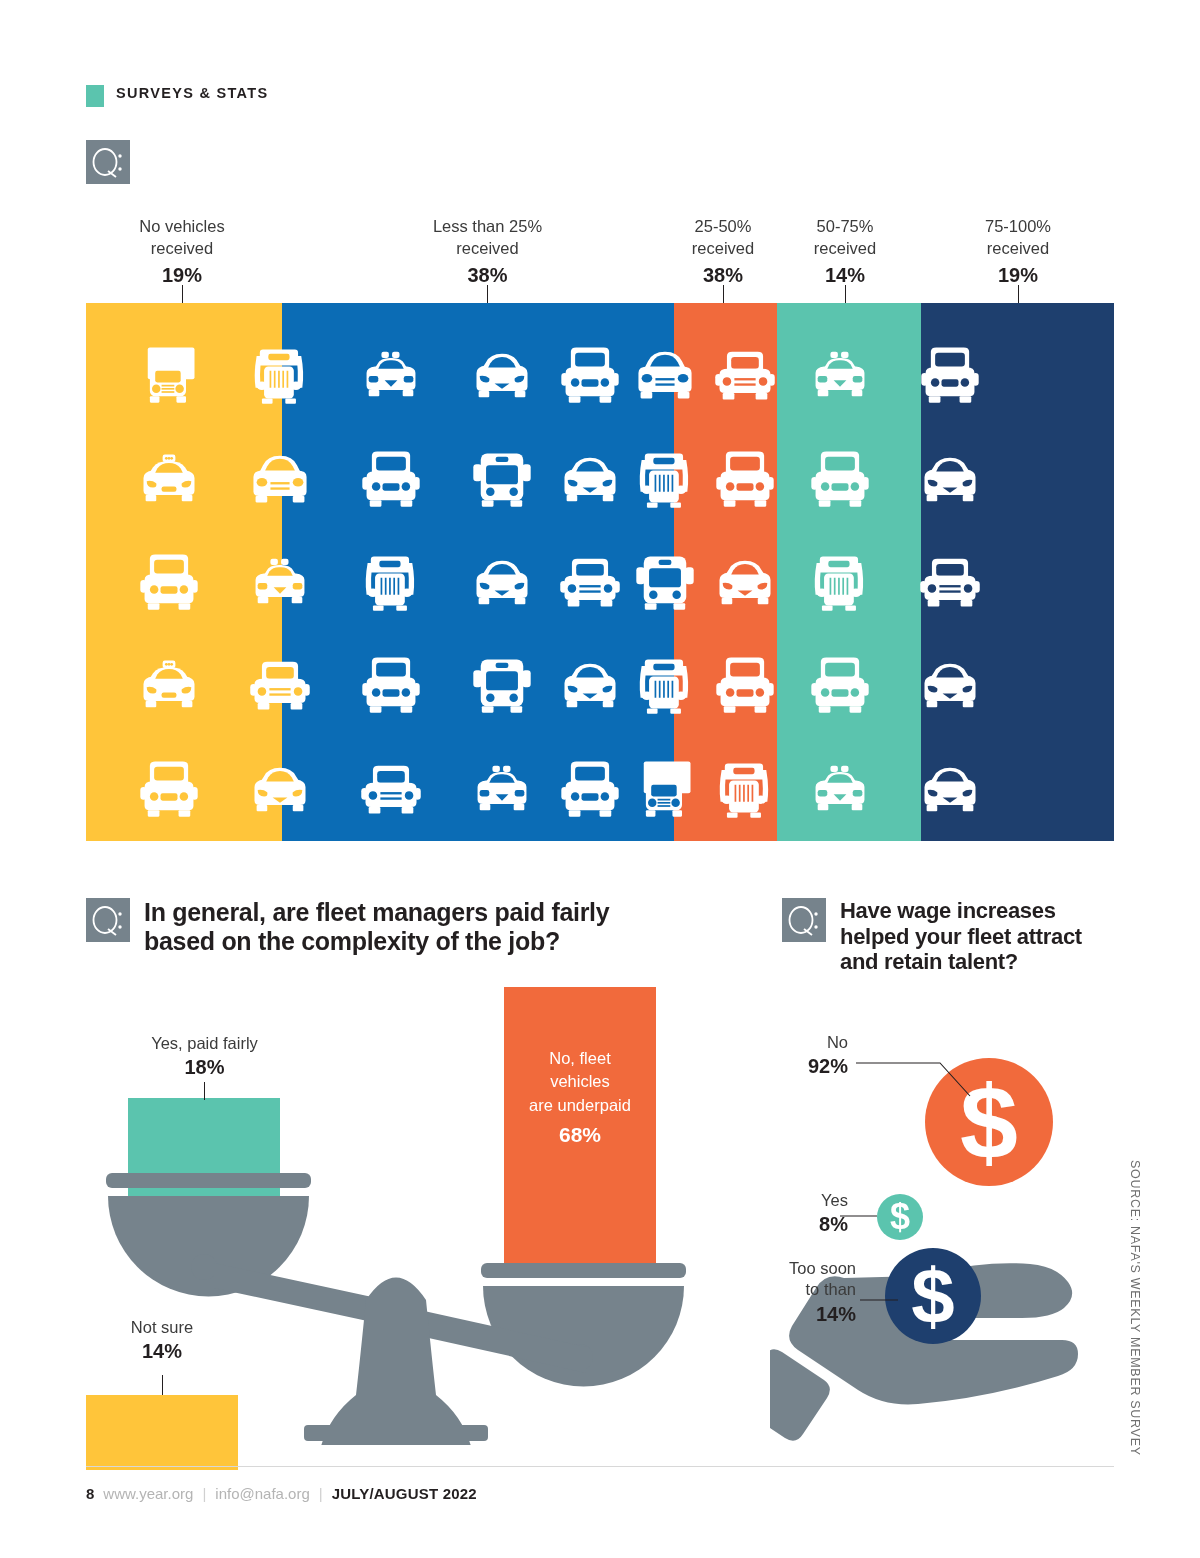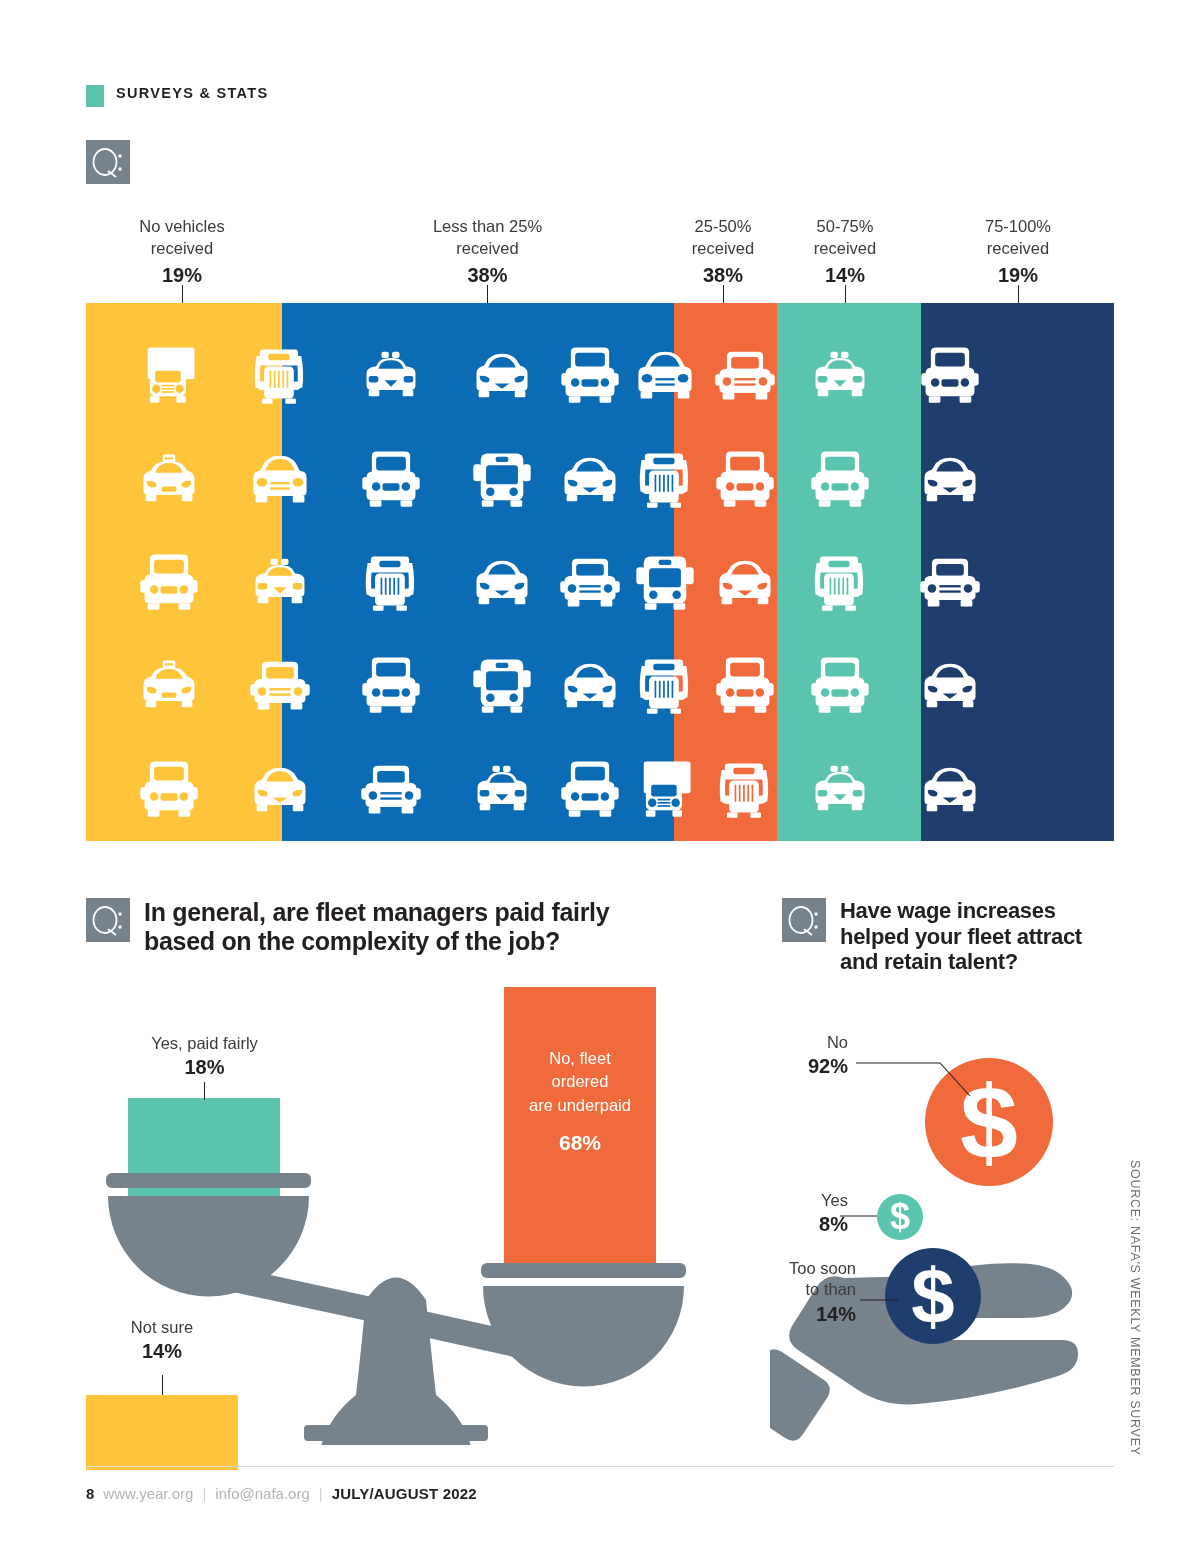--- a/index.html
+++ b/index.html
@@ -36,21 +36,21 @@
   .toplabel{position:absolute;text-align:center;font-size:16.5px;line-height:1.32;color:#3b3b3b;}
   .toplabel .pct{display:block;font-weight:bold;font-size:20px;color:#231f20;margin-top:2px;}
   .leader{position:absolute;width:1px;background:#231f20;}
 
   
   #scale-wrap{position:absolute;left:86px;top:985px;width:620px;height:460px;}
   .barblock{position:absolute;}
   .barlabel{position:absolute;text-align:center;font-size:16.5px;line-height:1.3;color:#3b3b3b;}
   .barlabel .pct{display:block;font-weight:bold;font-size:20px;color:#231f20;}
   .inbar-label{position:absolute;text-align:center;font-size:16.5px;line-height:1.42;color:#ffffff;}
-  .inbar-label .pct{display:block;font-weight:bold;font-size:21px;color:#ffffff;margin-top:11px;}
+  .inbar-label .pct{display:block;font-weight:bold;font-size:21px;color:#ffffff;margin-top:3px;}
 
   
   #coins-wrap{position:absolute;left:770px;top:1000px;width:350px;height:450px;}
   .coin{position:absolute;border-radius:50%;display:flex;align-items:center;justify-content:center;}
   .coin span{color:#fff;font-weight:bold;font-family:"Liberation Sans",sans-serif;line-height:1;}
   .coinlabel{position:absolute;text-align:right;font-size:16.5px;line-height:1.3;color:#3b3b3b;}
   .coinlabel .pct{display:block;font-weight:bold;font-size:20px;color:#231f20;}
 
   
   #source{position:absolute;right:58px;top:1160px;font-size:12.5px;letter-spacing:0.7px;color:#6f6f6f;
@@ -823,21 +823,21 @@
     <div class="barblock" style="left:42px;top:113px;width:152px;height:100px;background:#5BC4AE;"></div>
     <div class="barlabel" style="left:36px;top:48px;width:165px;">
       <span>Yes, paid fairly</span>
       <span class="pct">18%</span>
     </div>
     <div class="leader" style="left:118px;top:97px;height:18px;"></div>
 
     <div class="barblock" style="left:418px;top:2px;width:152px;height:287px;background:#F16A3C;"></div>
     <div class="inbar-label" style="left:418px;top:62px;width:152px;">
       <span>No, fleet</span><br>
-      <span>ordered</span><br>
+      <span>vehicles</span><br>
       <span>are underpaid</span>
       <span class="pct">68%</span>
     </div>
 
     <div class="barblock" style="left:0px;top:410px;width:152px;height:75px;background:#FFC53A;"></div>
     <div class="barlabel" style="left:0px;top:332px;width:152px;">
       <span>Not sure</span>
       <span class="pct">14%</span>
     </div>
     <div class="leader" style="left:76px;top:390px;height:20px;"></div>

